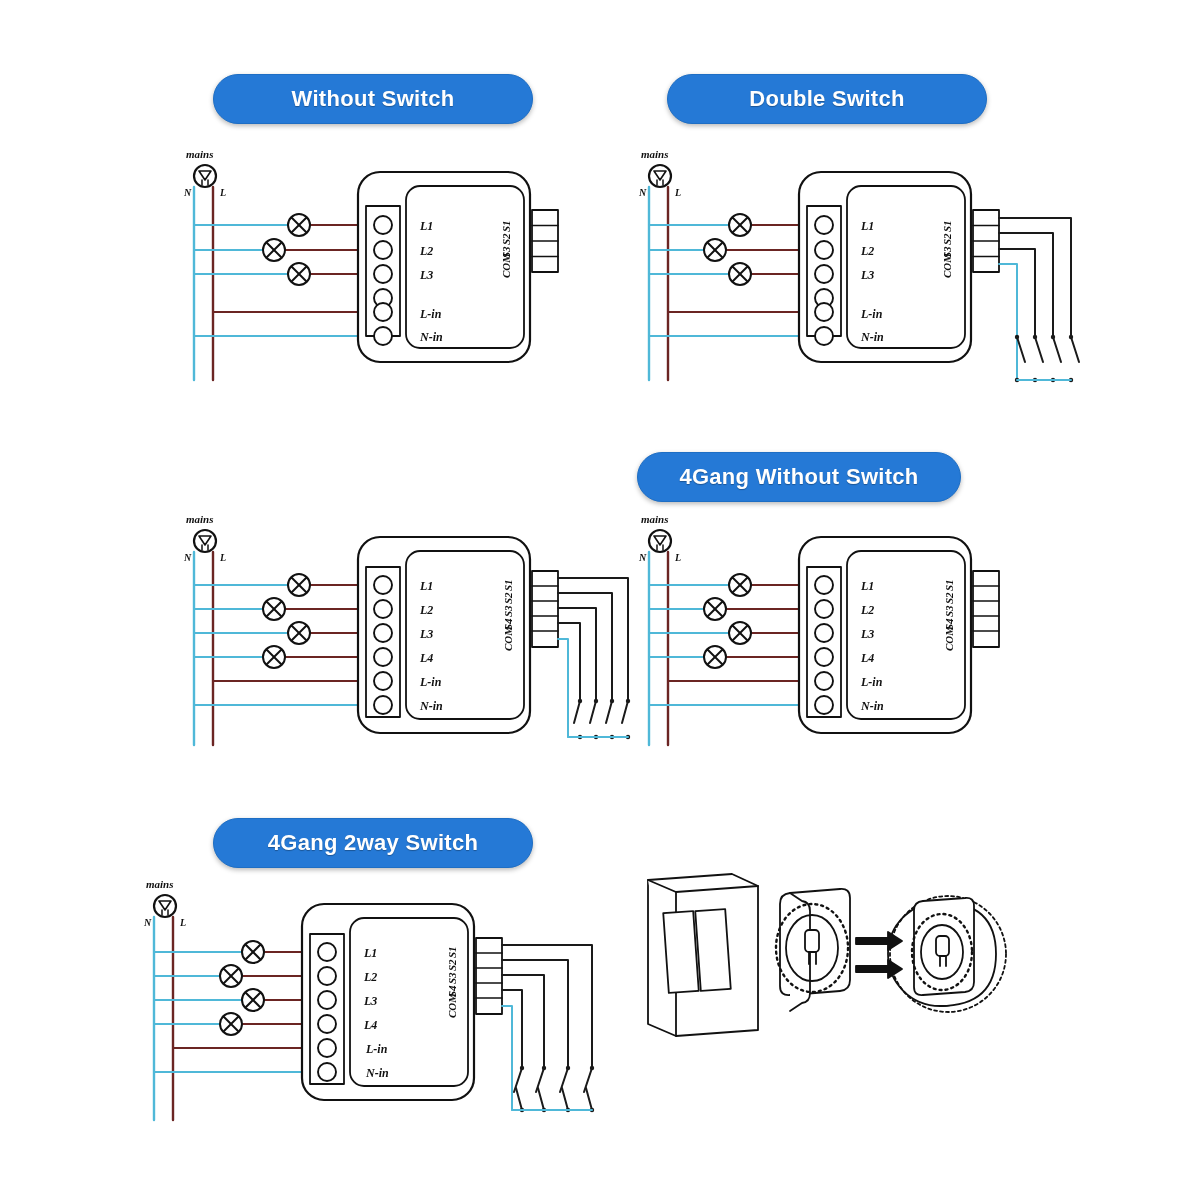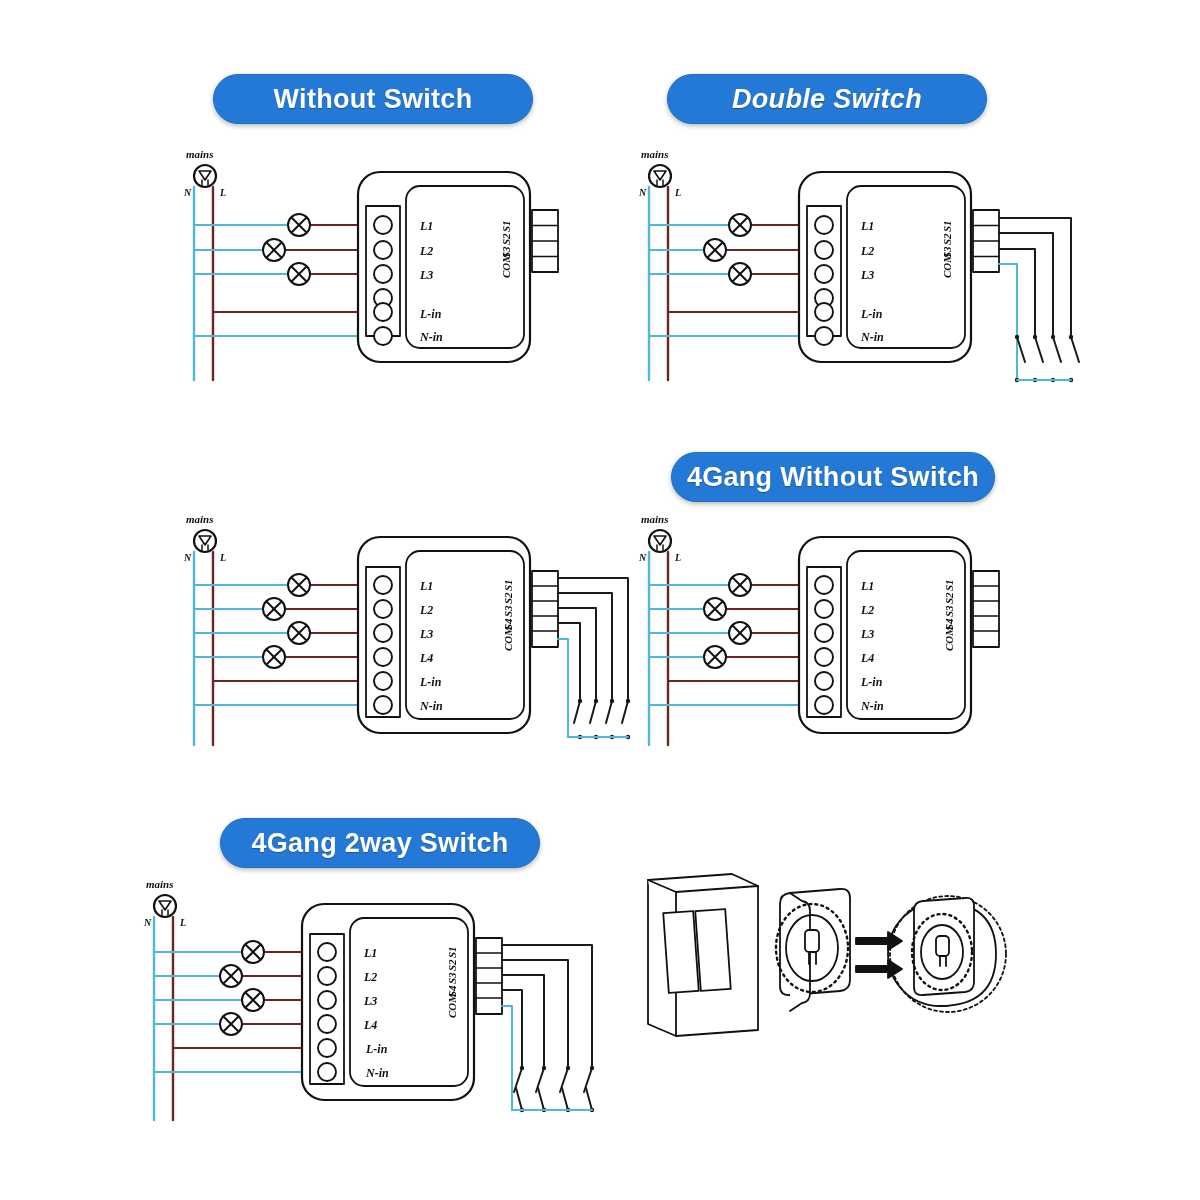--- a/index.html
+++ b/index.html
@@ -11,44 +11,44 @@
     overflow:hidden;
   }
   #stage{position:absolute;left:0;top:0;width:1200px;height:1200px;}
   .badge{
     position:absolute;
     display:flex;align-items:center;justify-content:center;
     background:#2579d6;
     border-radius:999px;
     color:#ffffff;
     font-weight:bold;
-    font-size:27px;
+    font-size:22px;
     letter-spacing:0.3px;
     box-shadow:0 2px 5px rgba(0,0,0,0.28);
     text-shadow:0 1px 1px rgba(0,0,0,0.30);
     white-space:nowrap;
     border:1px solid #1e6ec4;
   }
   .diagram{position:absolute;font-style:italic;}
   svg{display:block;overflow:visible;}
   text{font-family:"Liberation Serif", serif;fill:#111111;}
 </style>
 </head>
 <body>
 
 <div id="stage">
 
   <div class="badge" style="left:213px;top:74px;width:318px;height:48px;">Without Switch</div>
 
-  <div class="badge" style="left:667px;top:74px;width:318px;height:48px;font-style:italic;">Double Switch</div>
-
-
-  <div class="badge" style="left:671px;top:452px;width:322px;height:48px;">4Gang Without Switch</div>
-
-  <div class="badge" style="left:220px;top:818px;width:318px;height:48px;">4Gang 2way Switch</div>
+  <div class="badge" style="left:667px;top:74px;width:318px;height:48px;">Double Switch</div>
+
+
+  <div class="badge" style="left:637px;top:452px;width:322px;height:48px;">4Gang Without Switch</div>
+
+  <div class="badge" style="left:213px;top:818px;width:318px;height:48px;">4Gang 2way Switch</div>
 
   <div class="diagram" style="left:170px;top:140px;">
   <svg width="420" height="250" viewBox="0 0 420 250">
     <g fill="none" stroke-linecap="round" stroke-linejoin="round">
 
       <g>
         <circle cx="35" cy="36" r="11" stroke="#111" stroke-width="2.2" fill="#fff"></circle>
         <path d="M29 31 h12 l-6 9 z" stroke="#111" stroke-width="1.6" fill="#fff"></path>
         <line x1="32" y1="40" x2="32" y2="45" stroke="#111" stroke-width="1.5"></line>
         <line x1="38" y1="40" x2="38" y2="45" stroke="#111" stroke-width="1.5"></line>

